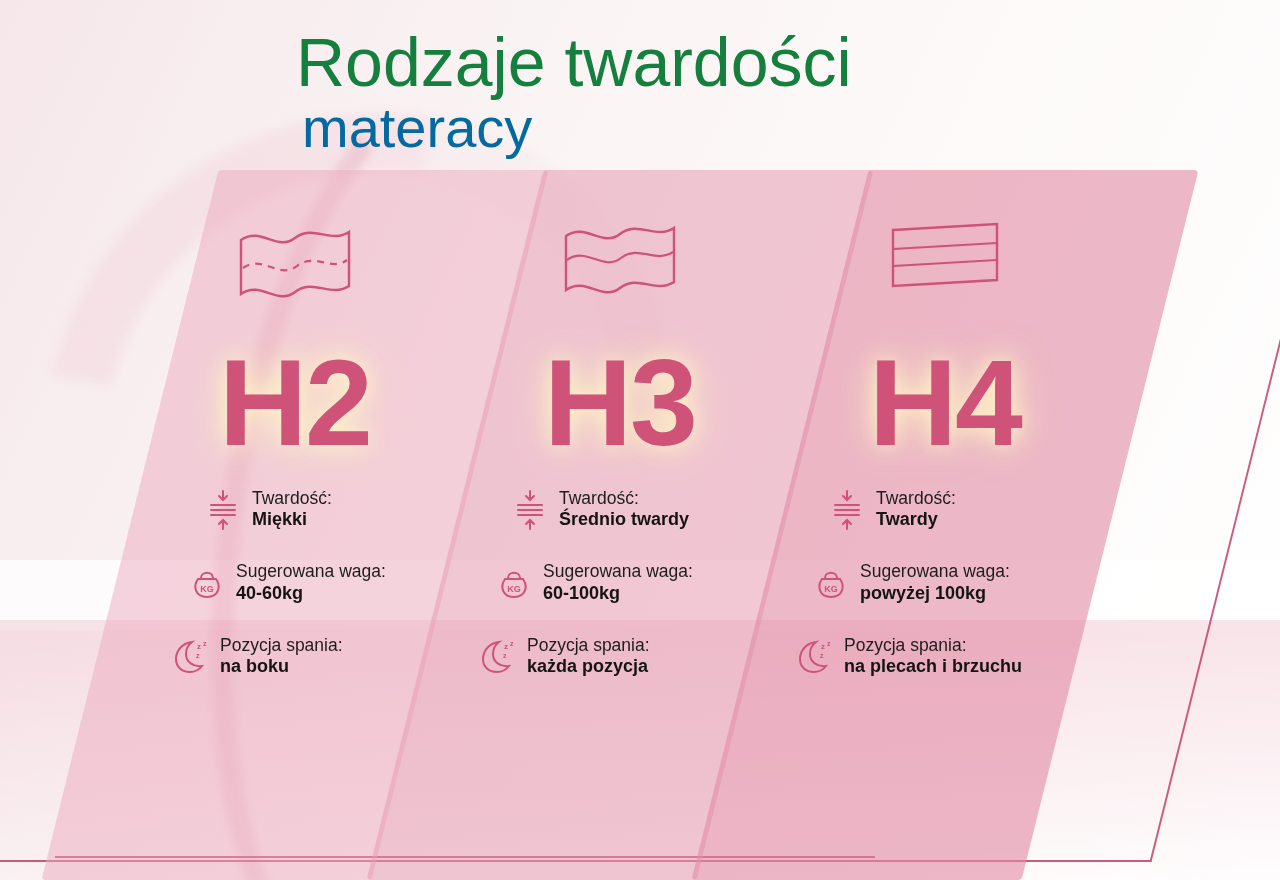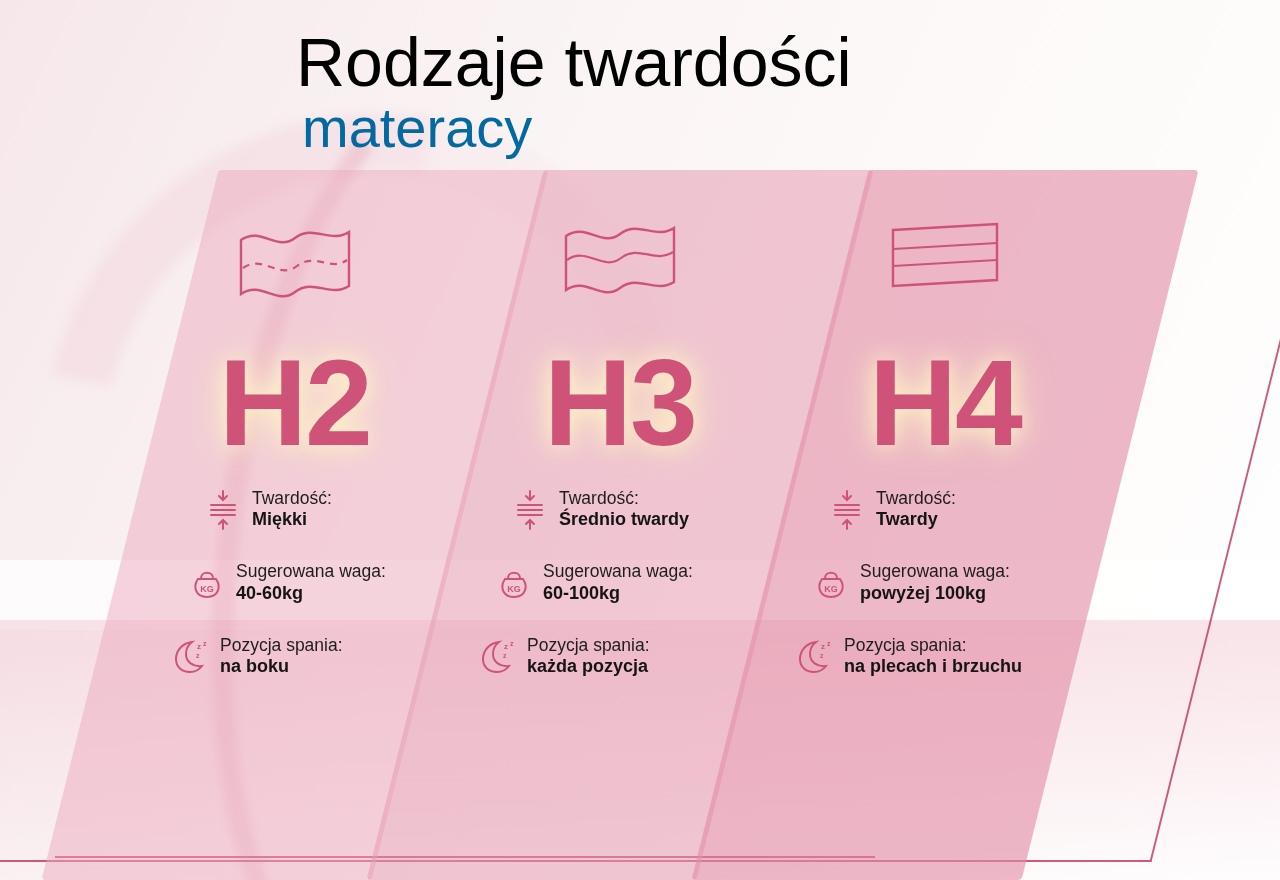--- a/index.html
+++ b/index.html
@@ -131,21 +131,21 @@
   }
 
   
   .title-wrap {
     position: absolute;
     left: 296px;
     top: 28px;
   }
   .title-main {
     font-size: 68px;
-    color: #000000;
+    color: #15803d;
     letter-spacing: 0px;
     line-height: 1.02;
     font-weight: 400;
     white-space: nowrap;
   }
   .title-sub {
     font-size: 56px;
     color: #0369a1;
     line-height: 1.05;
     font-weight: 400;

